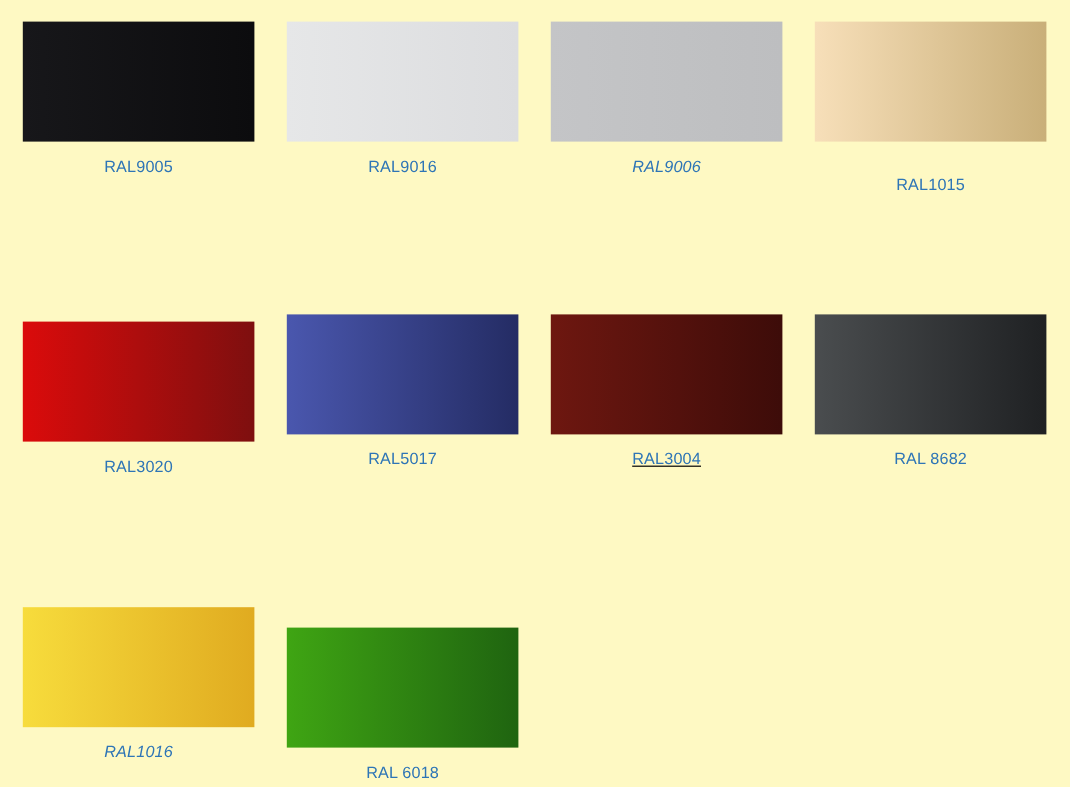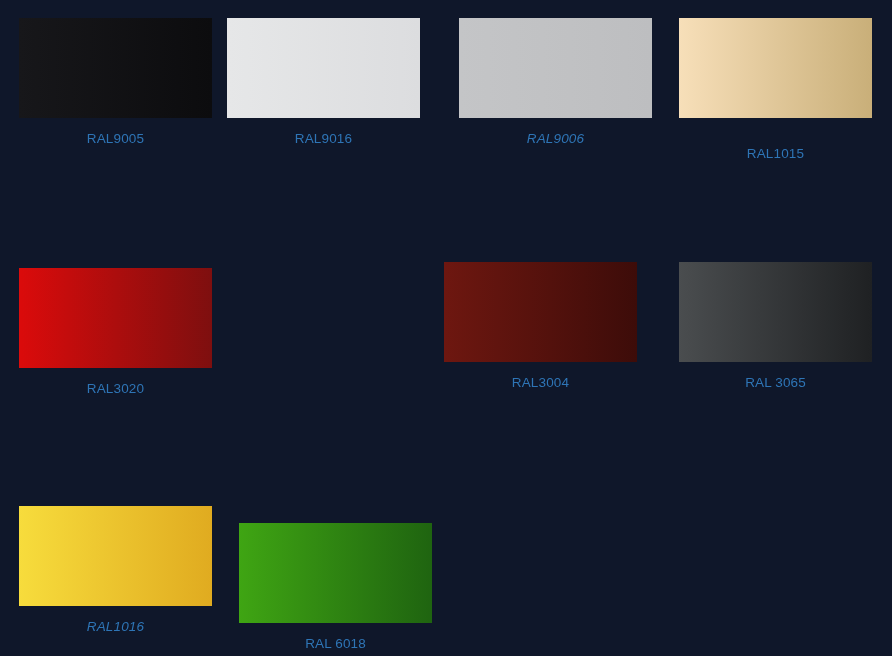--- a/index.html
+++ b/index.html
@@ -42,48 +42,52 @@
     font-size: 13.5px;
     font-weight: 400;
     letter-spacing: 0.15px;
     color: #2e75b6;
     white-space: nowrap;
   }
 </style>
 </head>
 <body>
 
-<div id="swatch-grid" style="background: #0f172a;">
+<div id="swatch-grid" style="background: #fef9c3;">
     <div class="swatch-cell" style="left: 19px; top: 18px;">
       <div class="swatch-chip" style="width: 193px; height: 100px; background: linear-gradient(to right, rgb(23, 23, 26) 0%, rgb(12, 12, 14) 100%);"></div>
       <span class="swatch-label" style="width: 193px; color: rgb(46, 117, 182);">RAL9005</span>
     </div>
-    <div class="swatch-cell" style="left: 227px; top: 18px;">
+    <div class="swatch-cell" style="left: 239px; top: 18px;">
       <div class="swatch-chip" style="width: 193px; height: 100px; background: linear-gradient(to right, rgb(230, 231, 232) 0%, rgb(220, 221, 223) 100%);"></div>
       <span class="swatch-label" style="width: 193px; color: rgb(46, 117, 182);">RAL9016</span>
     </div>
     <div class="swatch-cell" style="left: 459px; top: 18px;">
       <div class="swatch-chip" style="width: 193px; height: 100px; background: linear-gradient(to right, rgb(196, 197, 199) 0%, rgb(189, 190, 192) 100%);"></div>
       <span class="swatch-label" style="width: 193px; color: rgb(46, 117, 182); font-style: italic;">RAL9006</span>
     </div>
     <div class="swatch-cell" style="left: 679px; top: 18px;">
       <div class="swatch-chip" style="width: 193px; height: 100px; background: linear-gradient(to right, rgb(247, 223, 185) 0%, rgb(201, 175, 121) 100%);"></div>
       <span class="swatch-label" style="width: 193px; color: rgb(46, 117, 182); margin-top: 28px;">RAL1015</span>
     </div>
     <div class="swatch-cell" style="left: 19px; top: 268px;">
       <div class="swatch-chip" style="width: 193px; height: 100px; background: linear-gradient(to right, rgb(219, 11, 11) 0%, rgb(126, 15, 15) 100%);"></div>
       <span class="swatch-label" style="width: 193px; color: rgb(46, 117, 182);">RAL3020</span>
     </div>
-    <div class="swatch-cell" style="left: 444px; top: 262px;">
+    <div class="swatch-cell" style="left: 239px; top: 262px;">
+      <div class="swatch-chip" style="width: 193px; height: 100px; background: linear-gradient(to right, rgb(74, 87, 174) 0%, rgb(36, 44, 100) 100%);"></div>
+      <span class="swatch-label" style="width: 193px; color: rgb(46, 117, 182);">RAL5017</span>
+    </div>
+    <div class="swatch-cell" style="left: 459px; top: 262px; text-decoration: underline;">
       <div class="swatch-chip" style="width: 193px; height: 100px; background: linear-gradient(to right, rgb(110, 23, 16) 0%, rgb(61, 12, 9) 100%);"></div>
       <span class="swatch-label" style="width: 193px; color: rgb(46, 117, 182);">RAL3004</span>
     </div>
     <div class="swatch-cell" style="left: 679px; top: 262px;">
       <div class="swatch-chip" style="width: 193px; height: 100px; background: linear-gradient(to right, rgb(74, 77, 79) 0%, rgb(31, 33, 35) 100%);"></div>
-      <span class="swatch-label" style="width: 193px; color: rgb(46, 117, 182);">RAL 3065</span>
+      <span class="swatch-label" style="width: 193px; color: rgb(46, 117, 182);">RAL 8682</span>
     </div>
     <div class="swatch-cell" style="left: 19px; top: 506px;">
       <div class="swatch-chip" style="width: 193px; height: 100px; background: linear-gradient(to right, rgb(247, 220, 60) 0%, rgb(224, 171, 32) 100%);"></div>
       <span class="swatch-label" style="width: 193px; color: rgb(46, 117, 182); font-style: italic;">RAL1016</span>
     </div>
     <div class="swatch-cell" style="left: 239px; top: 523px;">
       <div class="swatch-chip" style="width: 193px; height: 100px; background: linear-gradient(to right, rgb(63, 165, 19) 0%, rgb(31, 100, 16) 100%);"></div>
       <span class="swatch-label" style="width: 193px; color: rgb(46, 117, 182);">RAL 6018</span>
     </div>
   </div>

